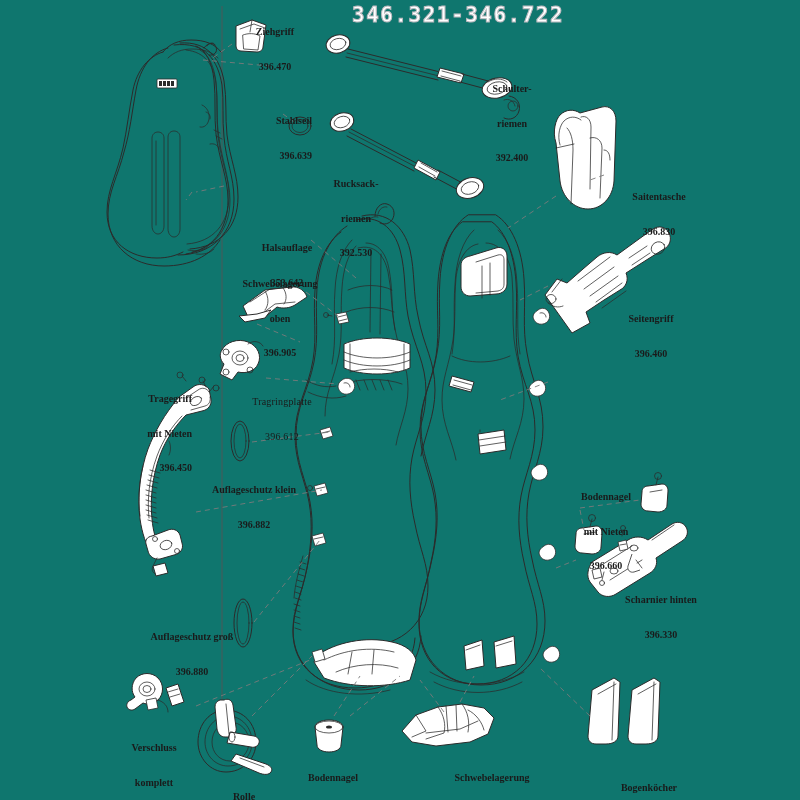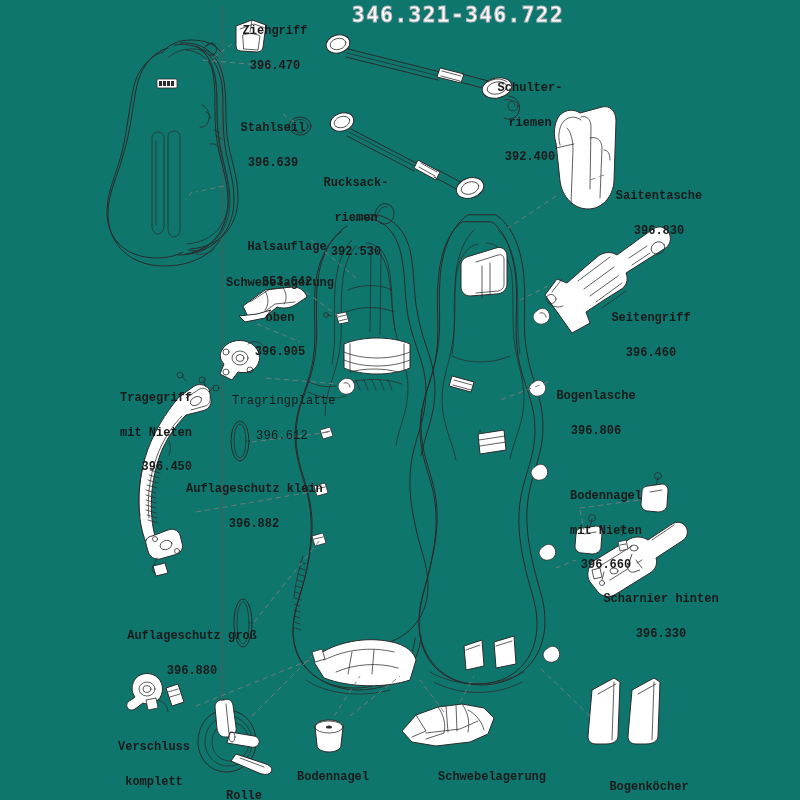--- a/index.html
+++ b/index.html
@@ -1,20 +1,20 @@
 <!DOCTYPE html>
 <html><head>
 <meta charset="utf-8">
 <style>
   html,body{margin:0;padding:0;background:#ffffff;}
   body{font-family:"DejaVu Sans Mono", monospace;}
   #sheet{position:relative;width:800px;height:800px;background:#0f766e;overflow:hidden;}
 
-  .lbl{position:absolute;font-family:Liberation Mono, monospace;
-       font-size:12px;font-weight:bold;color:#1a1a1a;line-height:11.5px;
+  .lbl{position:absolute;font-family:Liberation Serif, serif;
+       font-size:10px;font-weight:bold;color:#1a1a1a;line-height:11.5px;
        text-align:center;white-space:pre;letter-spacing:0px;}
   .lbl.thin{font-weight:normal;letter-spacing:0.2px;padding-left:10px;}
   .lbl span{display:block;}
 
   #title{position:absolute;left:352px;top:3px;font-family:"DejaVu Sans Mono", monospace;
          font-size:21px;font-weight:bold;letter-spacing:1.5px;
          color:#ffffff;-webkit-text-stroke:1px #b8b8bd;
          text-shadow:0 0 0 #b9b9be;}
   #title::after{content:"";}
 
@@ -409,26 +409,26 @@
       <path class="dsh" d="M556 568 L576 560"></path>
       <path class="dsh" d="M604 175 L590 180"></path>
     </g>
   </svg>
 
   <div class="lbl" style="left:233px;top:3px;width:84px;">
     <span>Ziehgriff</span>
     <span>396.470</span>
   </div>
 
-  <div class="lbl" style="left:234px;top:100px;width:78px;">
+  <div class="lbl" style="left:234px;top:92px;width:78px;text-align:right;">
     <span>Stahlseil</span>
     <span>396.639</span>
   </div>
 
-  <div class="lbl" style="left:492px;top:60px;width:76px;">
+  <div class="lbl" style="left:474px;top:60px;width:76px;">
     <span>Schulter-</span>
     <span>riemen</span>
     <span>392.400</span>
   </div>
 
   <div class="lbl" style="left:318px;top:155px;width:76px;">
     <span>Rucksack-</span>
     <span>riemen</span>
     <span>392.530</span>
   </div>
@@ -459,24 +459,20 @@
     <span>Tragegriff</span>
     <span>mit Nieten</span>
     <span>396.450</span>
   </div>
 
   <div class="lbl thin" style="left:222px;top:373px;width:100px;">
     <span>Tragringplatte</span>
     <span>396.612</span>
   </div>
 
-  <div class="lbl" style="left:550px;top:368px;width:92px;">
-    <span>Bogenlasche</span>
-    <span>396.806</span>
-  </div>
 
   <div class="lbl" style="left:186px;top:461px;width:136px;">
     <span>Auflageschutz klein</span>
     <span>396.882</span>
   </div>
 
   <div class="lbl" style="left:560px;top:468px;width:92px;">
     <span>Bodennagel</span>
     <span>mit Nieten</span>
     <span>396.660</span>

